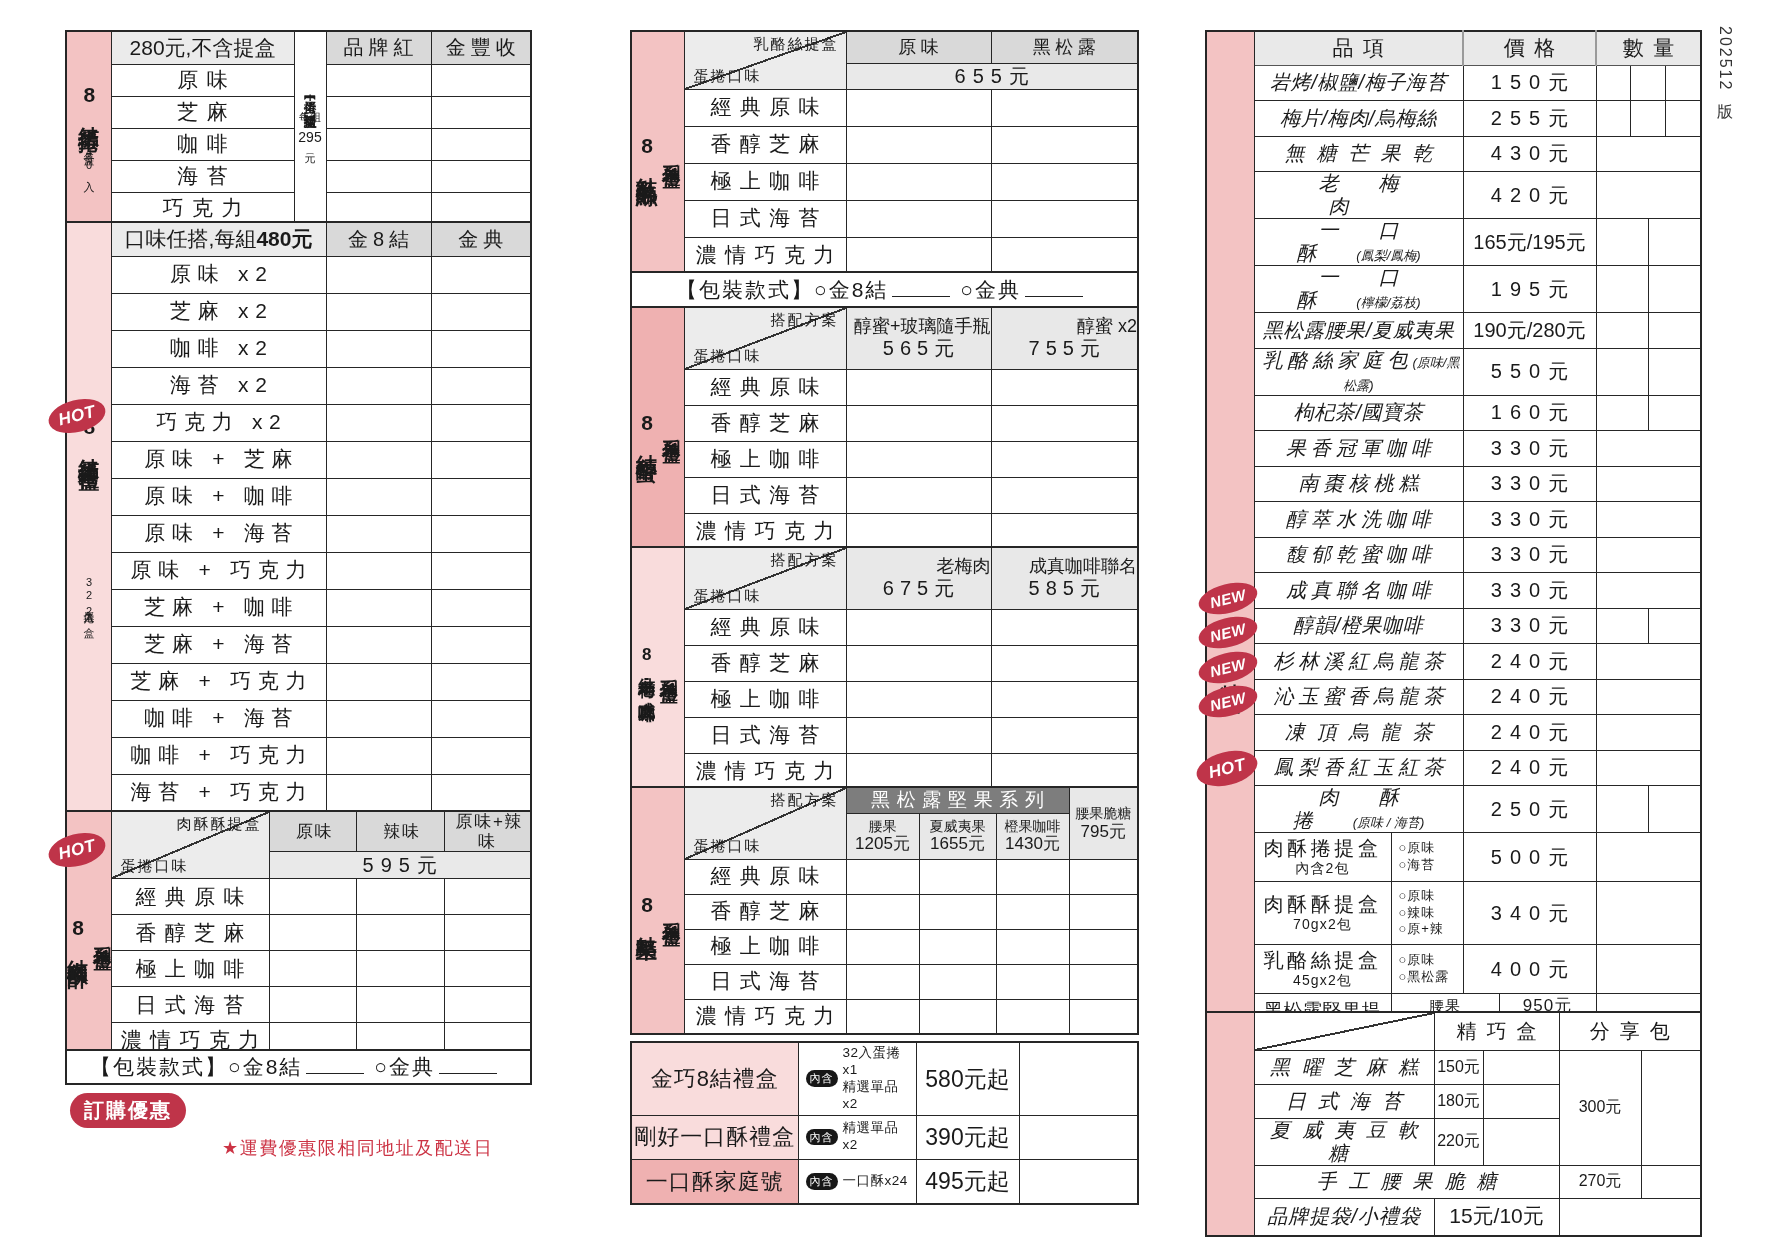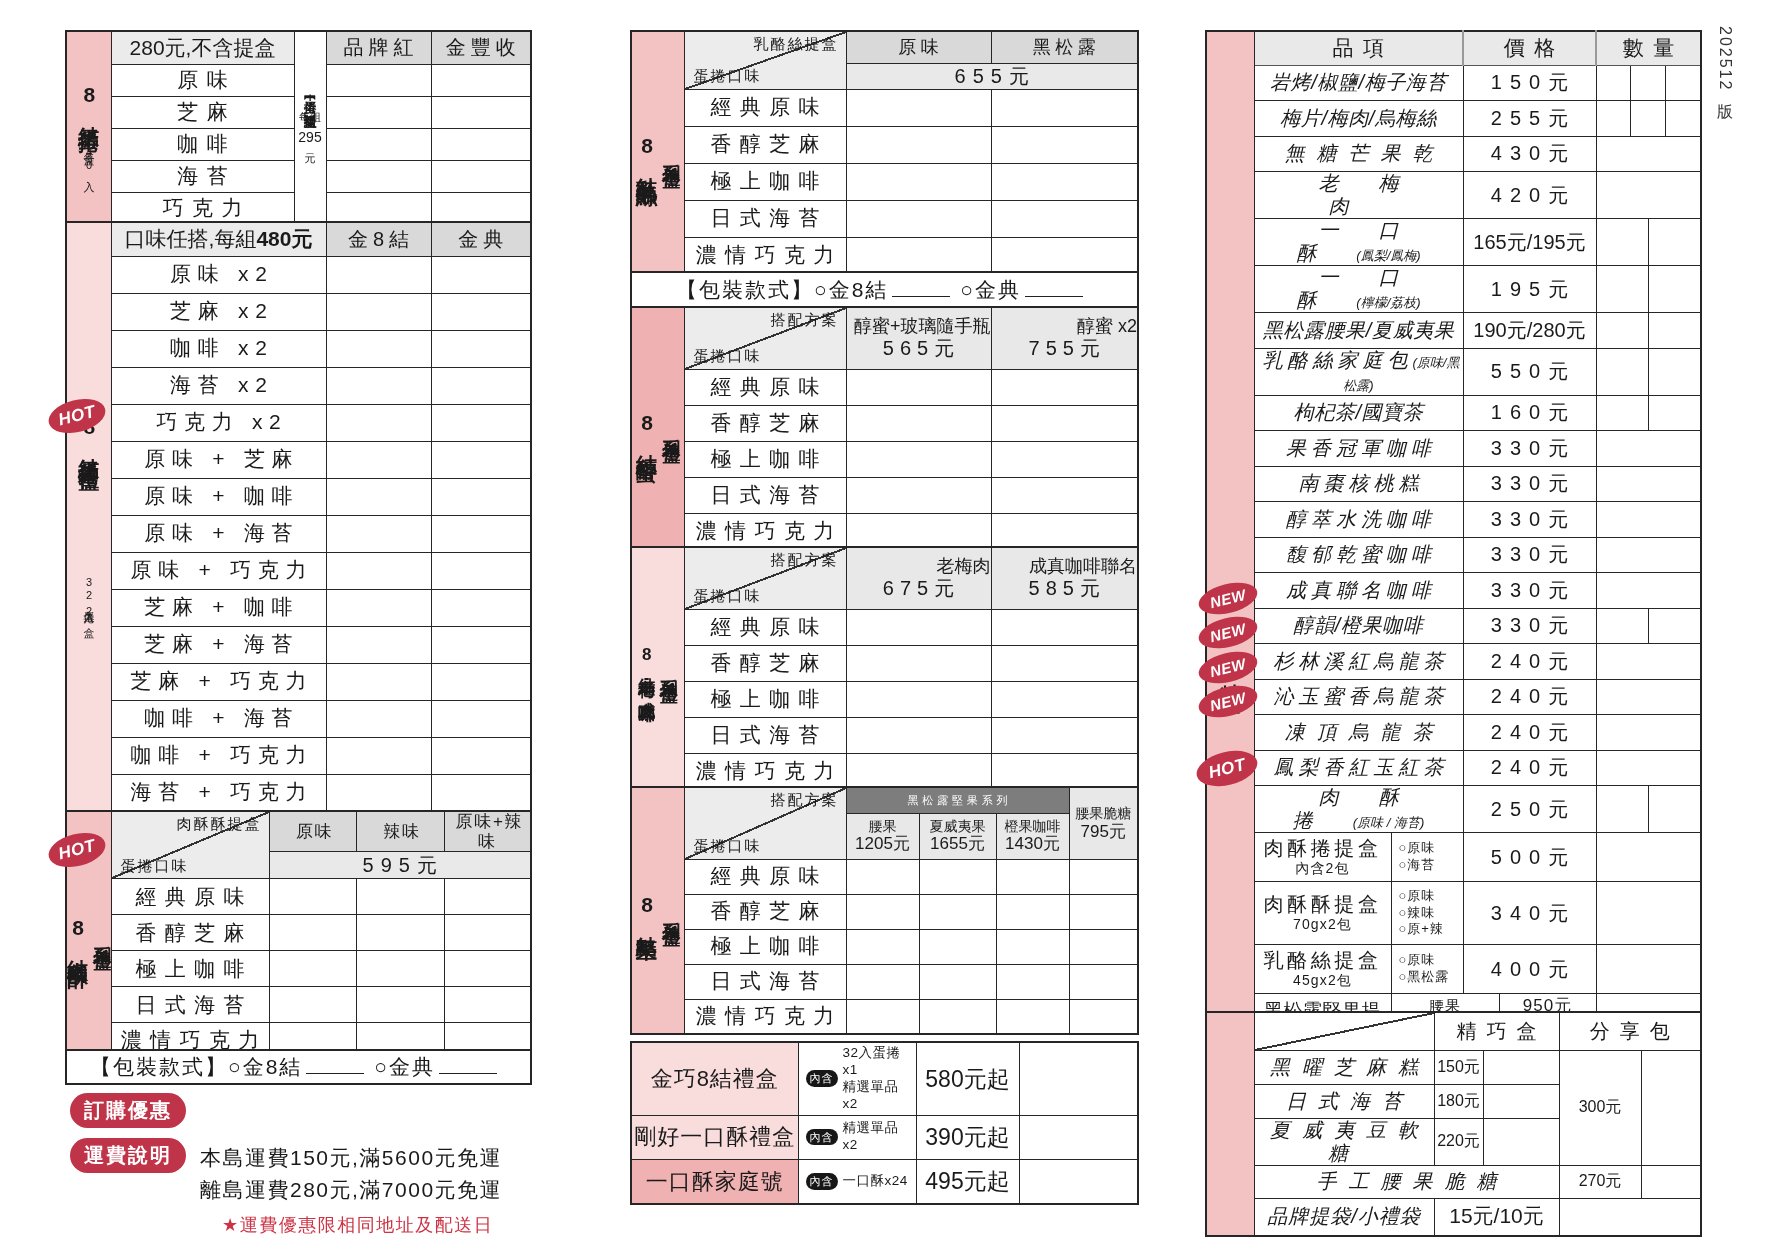--- a/index.html
+++ b/index.html
@@ -6,21 +6,21 @@
   #canvas{position:relative;width:1766px;height:1252px;background:#fff;overflow:hidden;
           font-family:"Liberation Sans","DejaVu Sans",sans-serif;color:#1a1a1a;}
   table{border-collapse:collapse;table-layout:fixed;position:absolute;background:#fff;}
   table{border:2px solid #262626;}
   td{border:1.4px solid #262626;padding:0;text-align:center;vertical-align:middle;
      font-size:20px;overflow:hidden;line-height:1.15;}
   
   .hdr {background:#ebebeb;font-size:21px;}
   .colhdr{background:#d9d9d9;font-size:20px;letter-spacing:.25em;text-indent:.25em;}
   .prow2{background:#e9e9e9;font-size:20px;letter-spacing:.35em;text-indent:.35em;}
-  .band{background:#7d7d7d;color:#fff;font-size:11px;letter-spacing:.35em;text-indent:.35em;}
+  .band{background:#7d7d7d;color:#fff;font-size:19px;letter-spacing:.35em;text-indent:.35em;}
   .subhd{background:#e8e8e8;}
   .rhdr{background:#e9e9e9;font-size:21px;letter-spacing:.45em;text-indent:.45em;
         border-left:2.6px solid #9a9a9a;border-bottom-color:#555;}
   
   .sb{padding:0;}
   .tone-mid{background:#f3c3c3;} .tone-dark{background:#efb1b1;} .tone-light{background:#f9dcdc;}
   .sbwrap{display:flex;flex-direction:column;align-items:center;justify-content:center;height:100%;gap:14px;}
   .sbrow{display:flex;gap:2px;align-items:center;justify-content:center;}
   .vt{writing-mode:vertical-rl;text-orientation:upright;}
   .vt.t{font-size:21px;font-weight:700;letter-spacing:3px;}
@@ -894,27 +894,20 @@
             <td class="qtd" colspan="2"></td>
           </tr>
         </tbody>
       </table>
     </div>
 
   <div id="promo">
     <div class="prow">
       <span class="pill">訂購優惠</span>
     </div>
-    <div class="prow">
-      <span class="pill">運費說明</span>
-      <div class="plines">
-        <div>本島運費150元,滿5600元免運</div>
-        <div>離島運費280元,滿7000元免運</div>
-      </div>
-    </div>
     <div class="pnote">★運費優惠限相同地址及配送日</div>
   </div>
 
   <div id="version">202512版</div>
   <div id="badges">
       <div class="oval" style="left:48px;top:400px;width:58px;height:32px;font-size:17px">HOT</div>
       <div class="oval" style="left:48px;top:834px;width:58px;height:32px;font-size:17px">HOT</div>
       <div class="oval" style="left:1198px;top:583.5px;width:60px;height:29px;font-size:15px">NEW</div>
       <div class="oval" style="left:1198px;top:618px;width:60px;height:29px;font-size:15px">NEW</div>
       <div class="oval" style="left:1198px;top:652.5px;width:60px;height:29px;font-size:15px">NEW</div>

